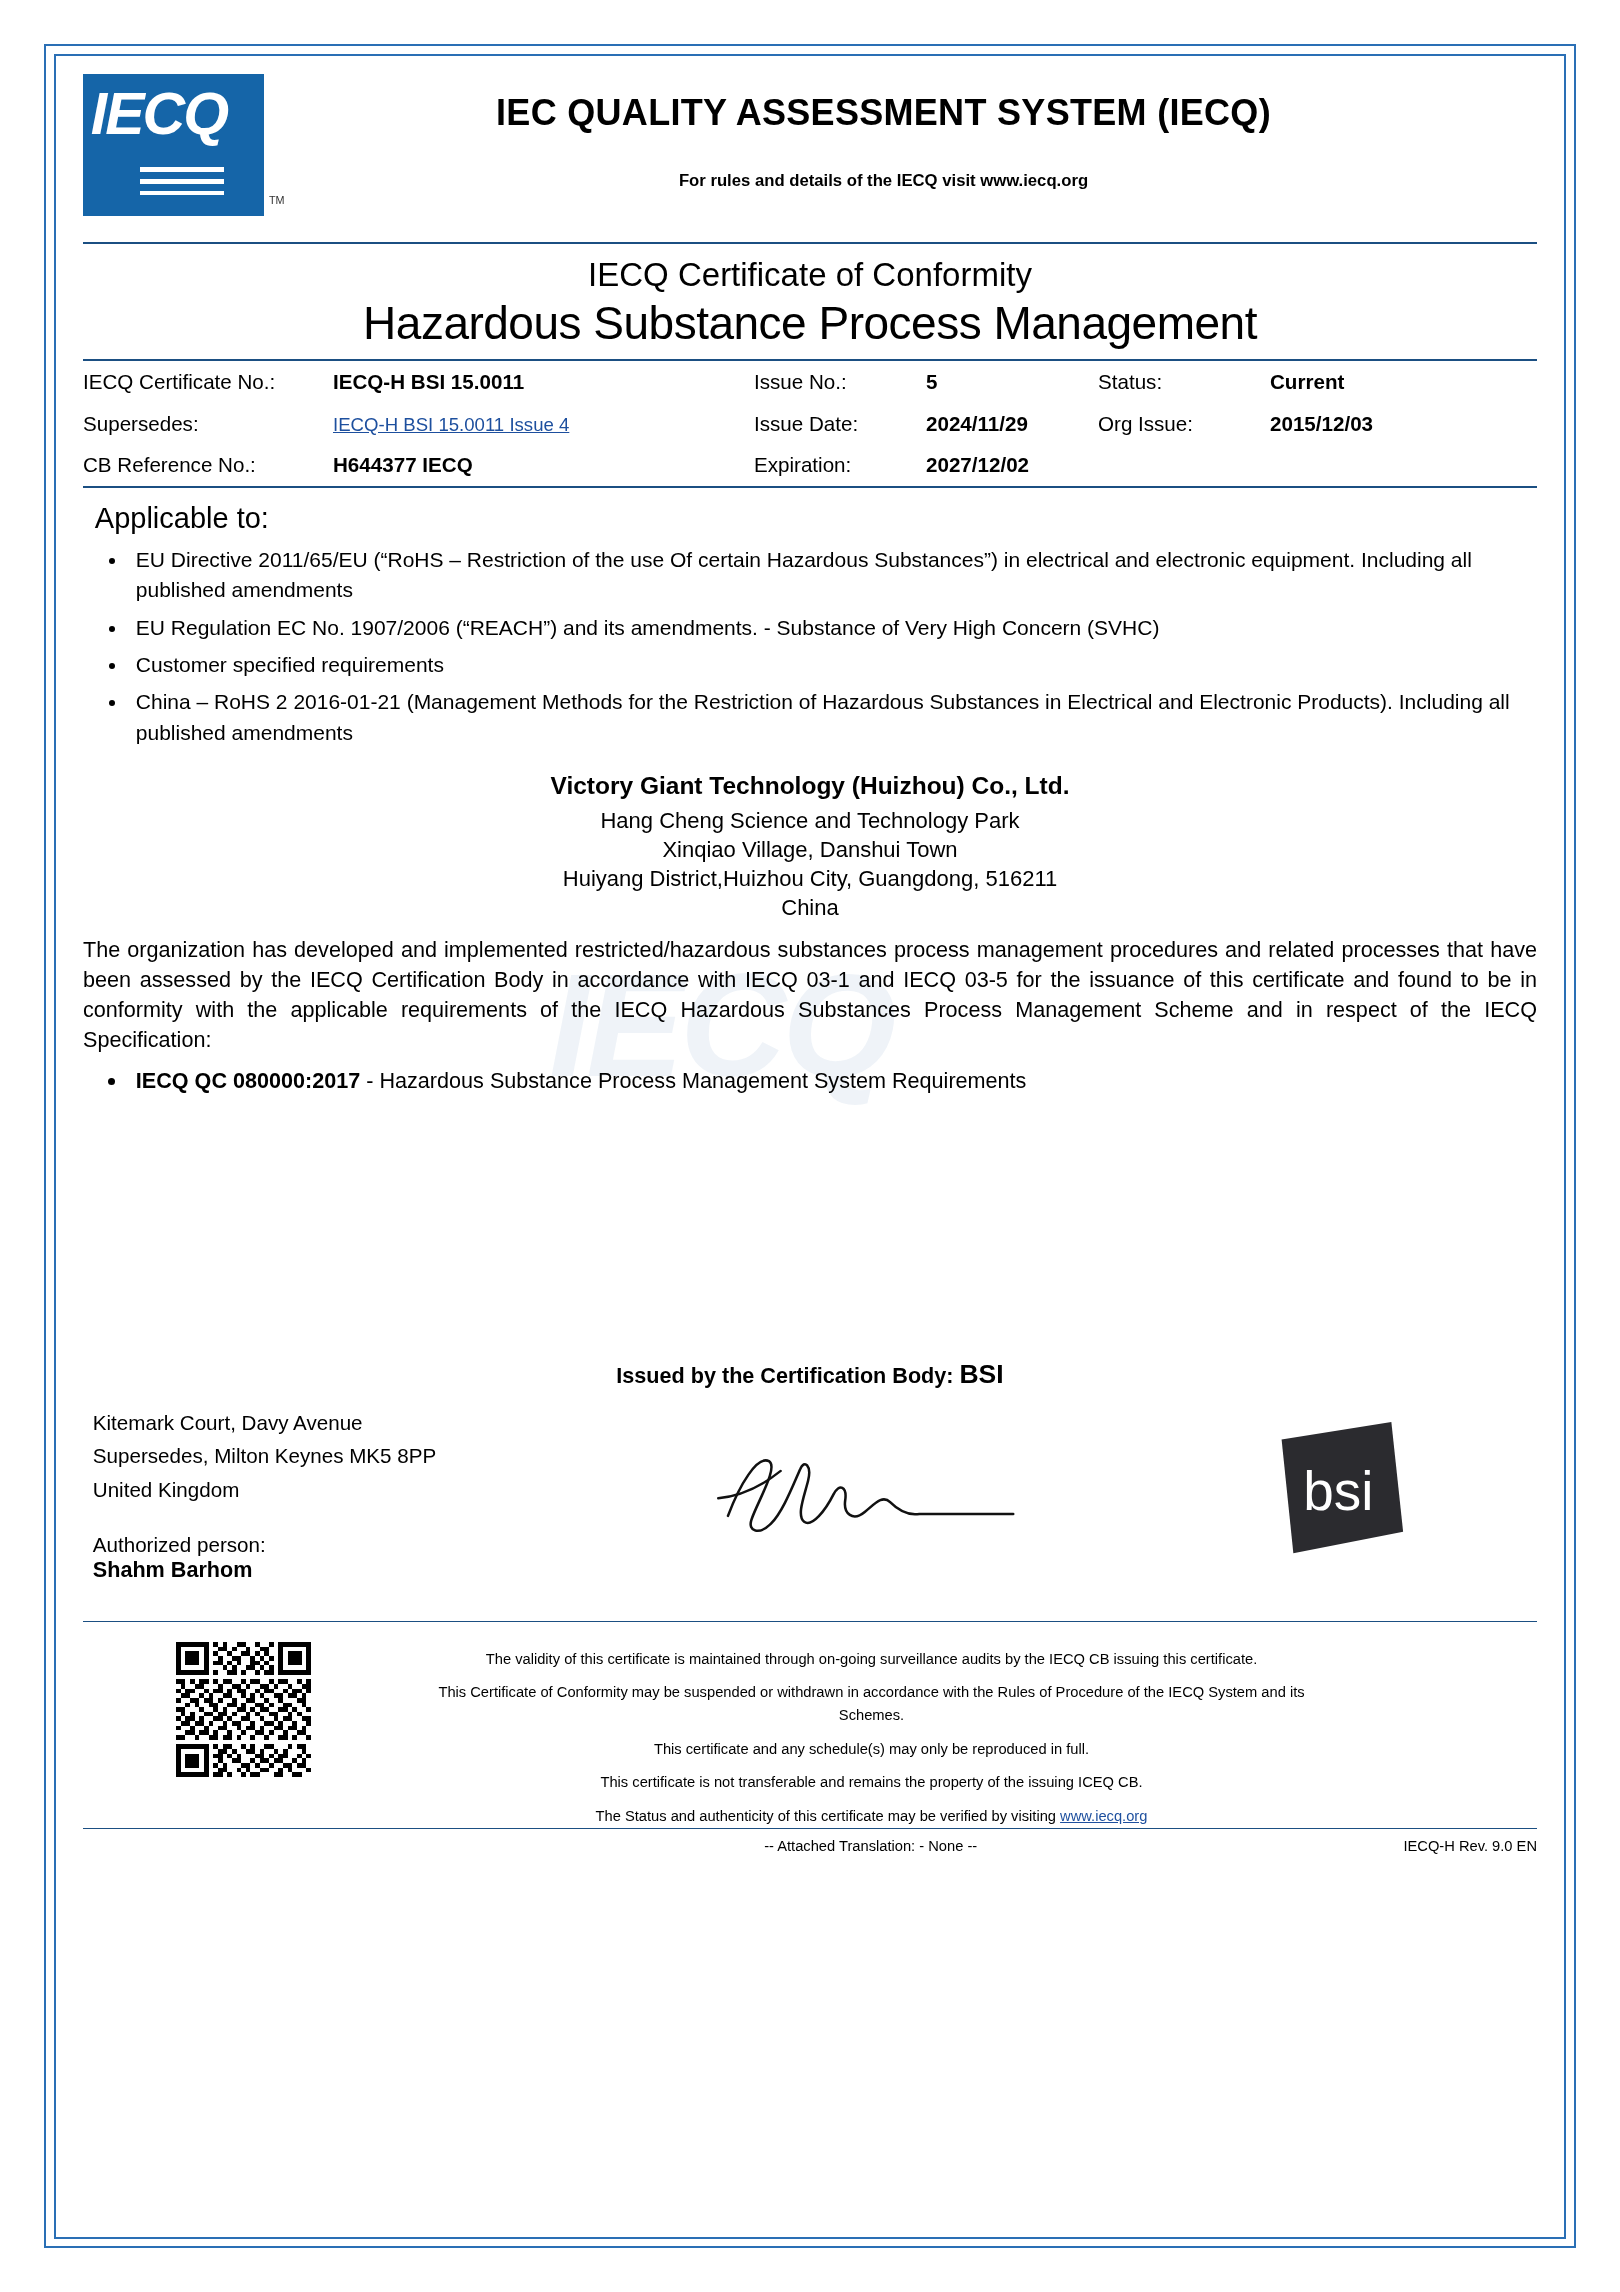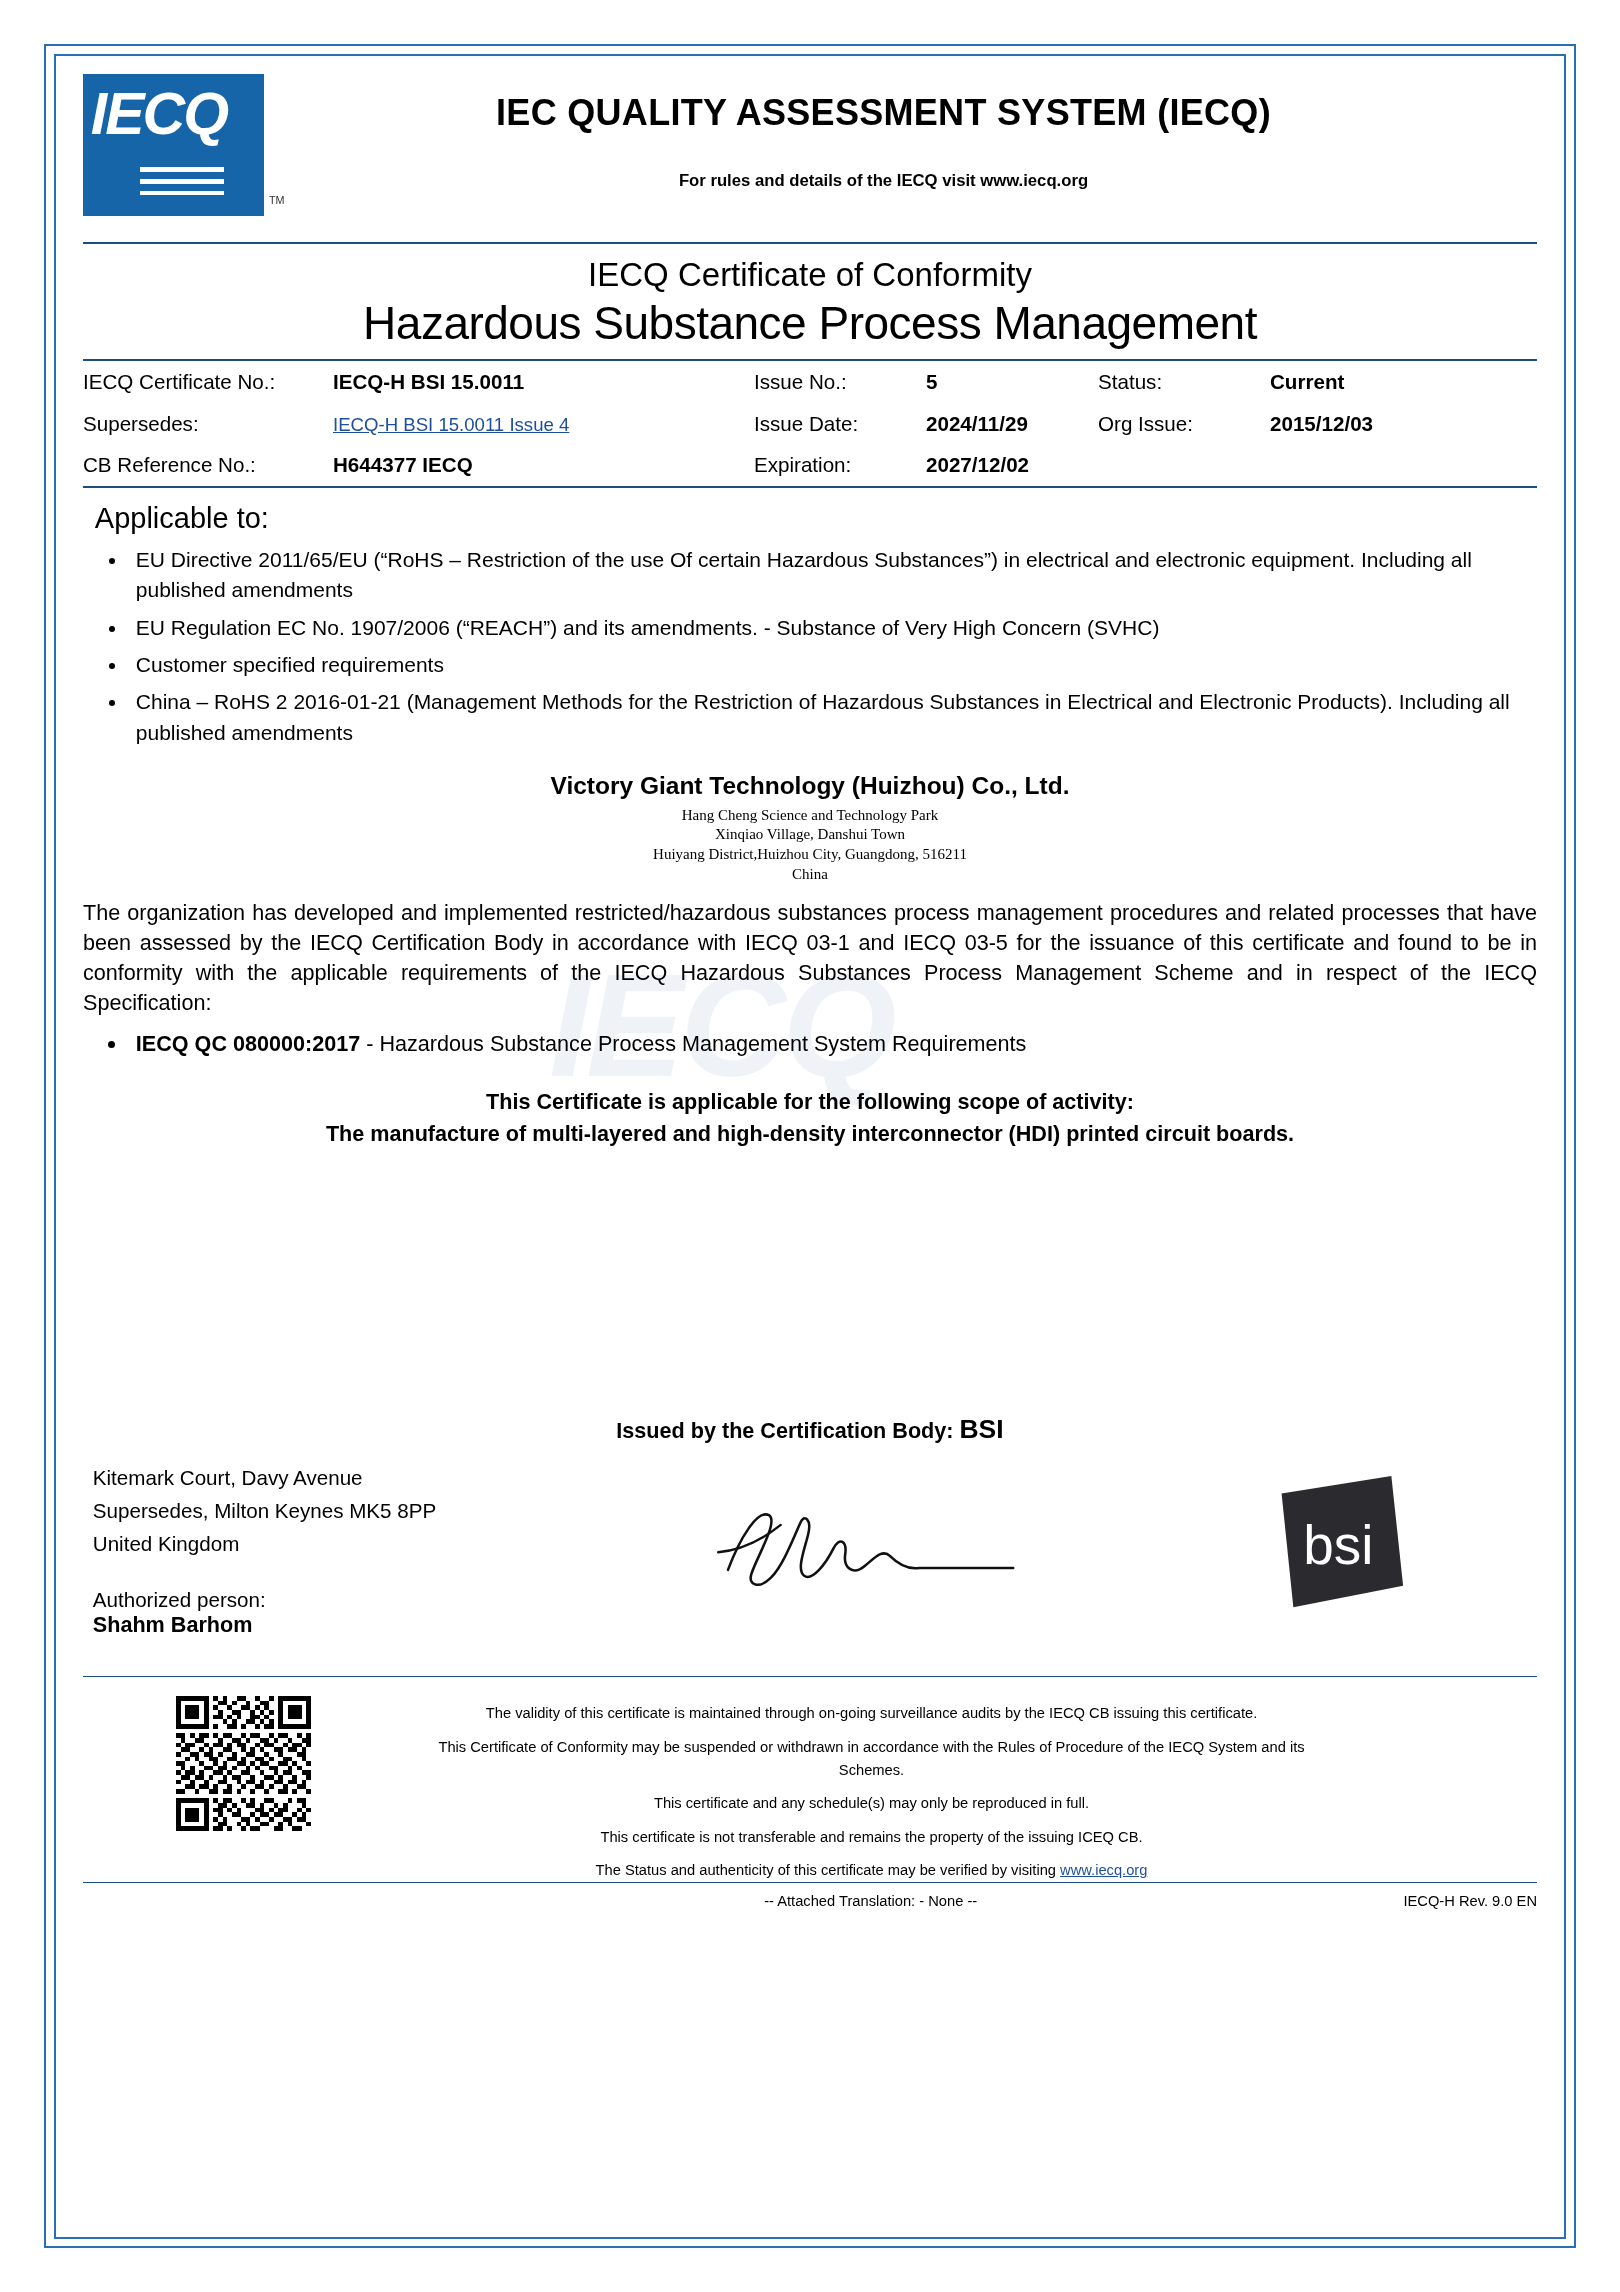--- a/index.html
+++ b/index.html
@@ -172,23 +172,22 @@
   .company {
     text-align: center;
     margin-top: 23.5px;
   }
   .company-name {
     font-size: 24.5px;
     font-weight: bold;
     margin-bottom: 6px;
   }
   .company-line {
-    font-size: 15px;
+    font-size: 22px;
     line-height: 1.32;
-    font-family: Liberation Serif, serif;
   }
   
   .para {
     font-size: 21.6px;
     line-height: 1.38;
     text-align: justify;
     margin-top: 13.7px;
   }
   .spec-list {
     margin: 13.7px 0 0 0;
@@ -384,24 +383,20 @@
       <div class="company-line">Huiyang District,Huizhou City, Guangdong, 516211</div>
       <div class="company-line">China</div>
     </div>
 
     <div class="para">The organization has developed and implemented restricted/hazardous substances process management procedures and related processes that have been assessed by the IECQ Certification Body in accordance with IECQ 03-1 and IECQ 03-5 for the issuance of this certificate and found to be in conformity with the applicable requirements of the IECQ Hazardous Substances Process Management Scheme and in respect of the IECQ Specification:</div>
 
     <ul class="spec-list">
       <li><span class="spec-strong">IECQ QC 080000:2017</span><span> - Hazardous Substance Process Management System Requirements</span></li>
     </ul>
 
-    <div class="scope">
-      <div>This Certificate is applicable for the following scope of activity:</div>
-      <div>The manufacture of multi-layered and high-density interconnector (HDI) printed circuit boards.</div>
-    </div>
 
     <div class="issued-by">
       <span>Issued by the Certification Body:</span>
       <span class="bsi-big">BSI</span>
     </div>
 
     <div class="sig-area">
       <div class="addr">
         <div>Kitemark Court, Davy Avenue</div>
         <div>Supersedes, Milton Keynes MK5 8PP</div>

